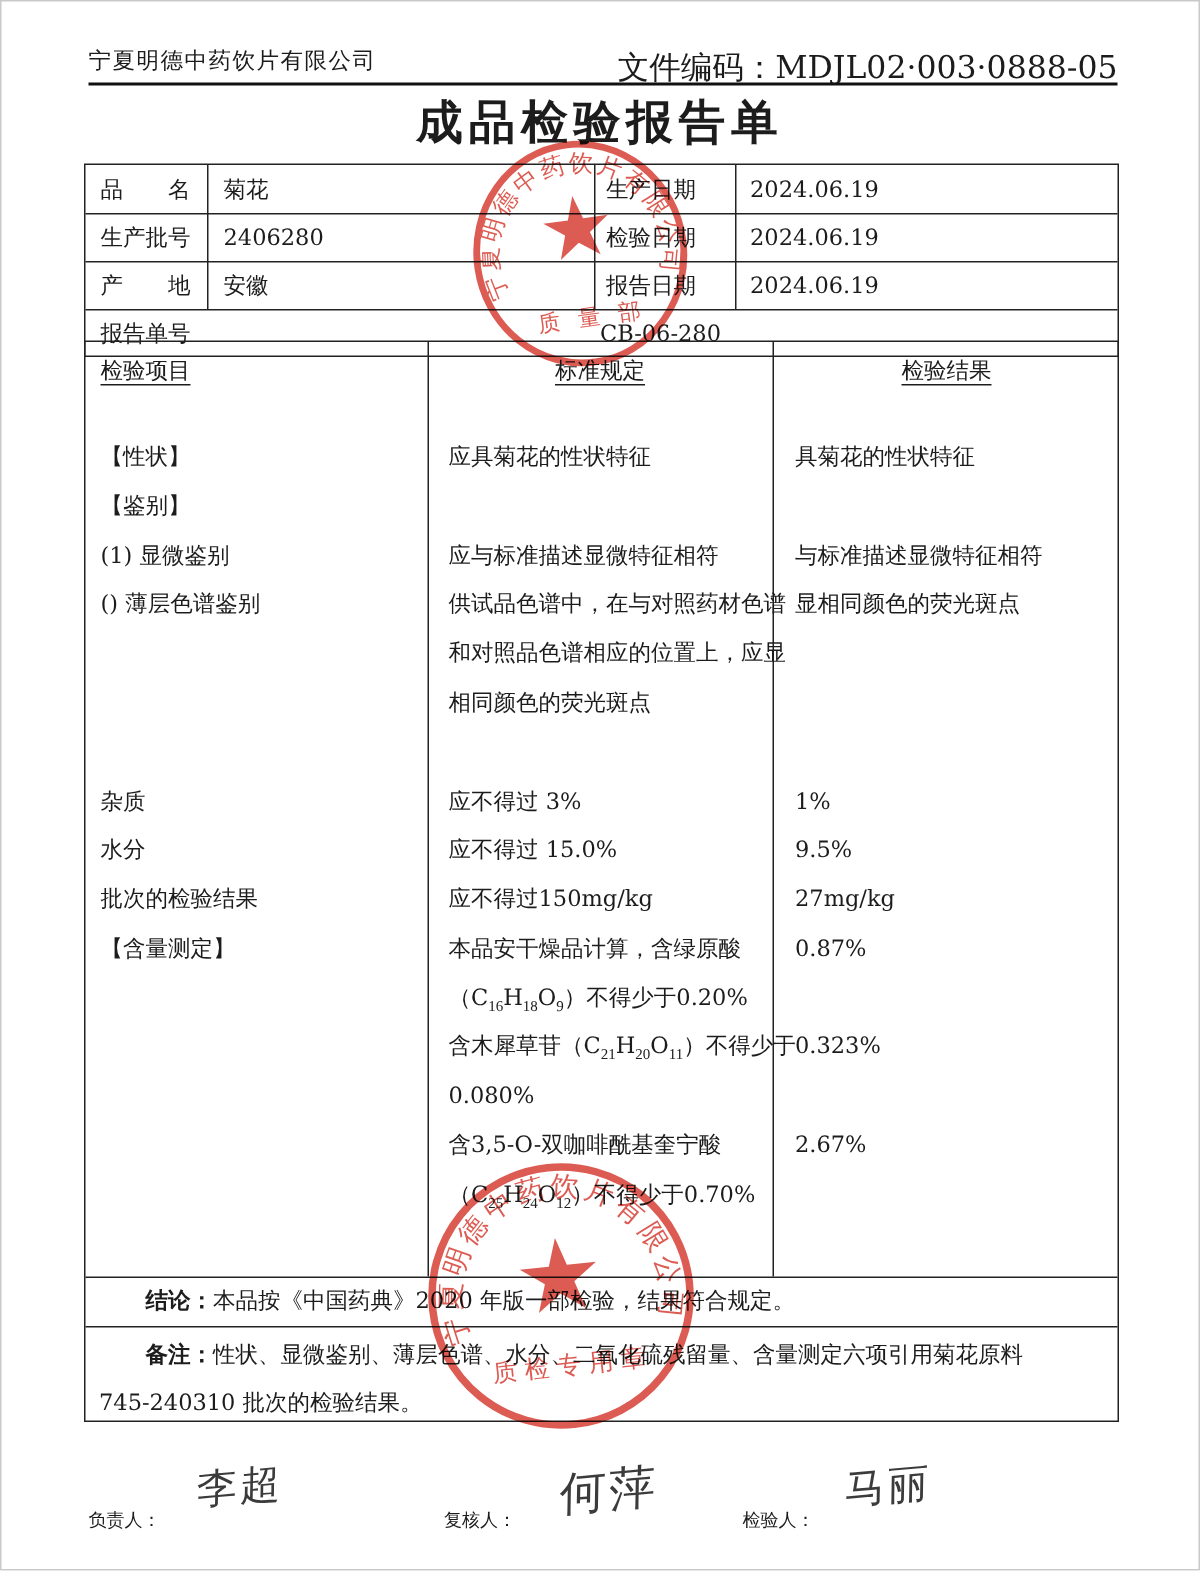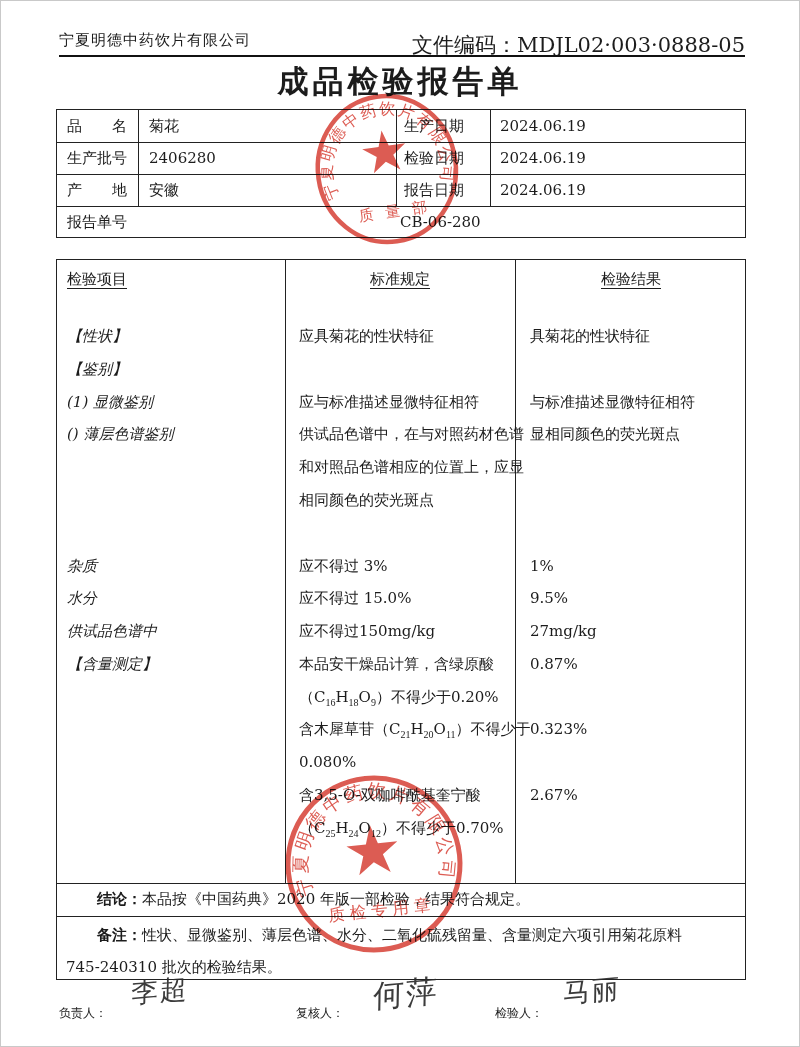--- a/index.html
+++ b/index.html
@@ -14,29 +14,29 @@
   .company{left:58px; top:30px; font-size:15px; letter-spacing:1px;}
   .doccode{right:54px; top:30px; font-size:21px;}
   .hrule{left:58px; right:54px; top:54px; height:2px; background:#111;}
   .title{left:0; right:0; top:60px; text-align:center; font-size:31px; font-weight:bold; letter-spacing:4px;}
   
   .info{left:55px; top:108px; width:690px; height:129px; border:1px solid #222; box-sizing:border-box;}
   .info .h{position:absolute; left:0; right:0; height:1px; background:#222;}
   .info .v{position:absolute; top:0; width:1px; background:#222;}
   .cell{position:absolute; font-size:15px; line-height:32px; white-space:nowrap;}
   
-  .main{left:55px; top:258px; width:690px; height:721px; border:1px solid #222; box-sizing:border-box;}
+  .main{left:55px; top:226px; width:690px; height:721px; border:1px solid #222; box-sizing:border-box;}
   .main .v1{position:absolute; left:228px; top:0; height:623px; width:1px; background:#222;}
   .main .v2{position:absolute; left:458px; top:0; height:623px; width:1px; background:#222;}
   .main .hA{position:absolute; left:0; right:0; top:623px; height:1px; background:#222;}
   .main .hB{position:absolute; left:0; right:0; top:656px; height:1px; background:#222;}
   .thead{position:absolute; top:10px; font-size:15px; text-decoration:underline; text-underline-offset:4px; white-space:nowrap;}
   .th2,.th3{transform:translateX(-50%);}
   .tline{position:absolute; left:0; right:0; height:33px; line-height:33px; font-size:15px; white-space:nowrap;}
-  .tline .c1{position:absolute; left:10px;font-style:italic;}
+  .tline .c1{position:absolute; left:10px;}
   .tline .c2{position:absolute; left:242px;}
   .tline .c3{position:absolute; left:473px;}
   sub{font-size:10px;font-family:Liberation Serif, serif;}
   .concl{position:absolute; left:0; right:0; top:623px; height:33px; line-height:33px; font-size:15px; padding-left:40px; box-sizing:border-box; white-space:nowrap;}
   .bold{font-weight:bold;text-align:right;}
   .note1{position:absolute; left:40px; top:660px; font-size:15px; line-height:30px; white-space:nowrap;}
   .note2{position:absolute; left:9px; top:692px; font-size:15px; line-height:30px; white-space:nowrap;}
   
   .sig-label{font-size:12px; top:1004px;}
   .sig-name{top:972px; font-size:27px; color:#2b2b2b; transform:rotate(-5deg) skewX(-6deg); letter-spacing:2px; opacity:.92;}
@@ -125,21 +125,21 @@
         <span class="c1">杂质</span>
         <span class="c2">应不得过 3%</span>
         <span class="c3">1%</span>
       </div>
     <div class="tline" style="top:322px">
         <span class="c1">水分</span>
         <span class="c2">应不得过 15.0%</span>
         <span class="c3">9.5%</span>
       </div>
     <div class="tline" style="top:355px">
-        <span class="c1">供试品色谱中</span>
+        <span class="c1">批次的检验结果</span>
         <span class="c2">应不得过150mg/kg</span>
         <span class="c3">27mg/kg</span>
       </div>
     <div class="tline" style="top:388px">
         <span class="c1">【含量测定】</span>
         <span class="c2">本品安干燥品计算，含绿原酸</span>
         <span class="c3">0.87%</span>
       </div>
     <div class="tline" style="top:421px">
         <span class="c1"></span>

